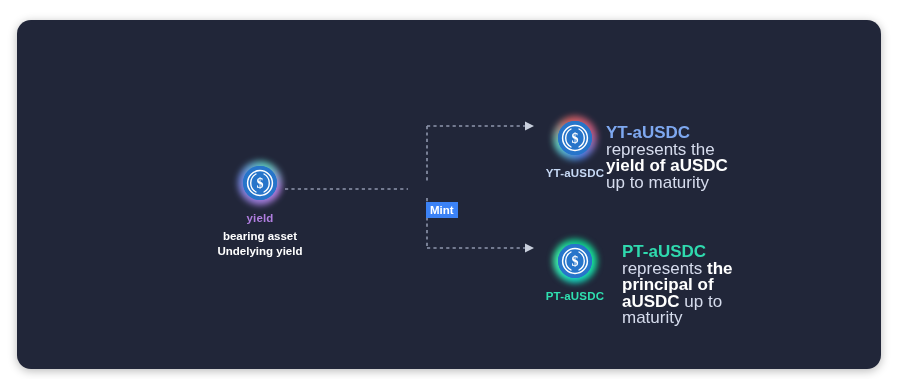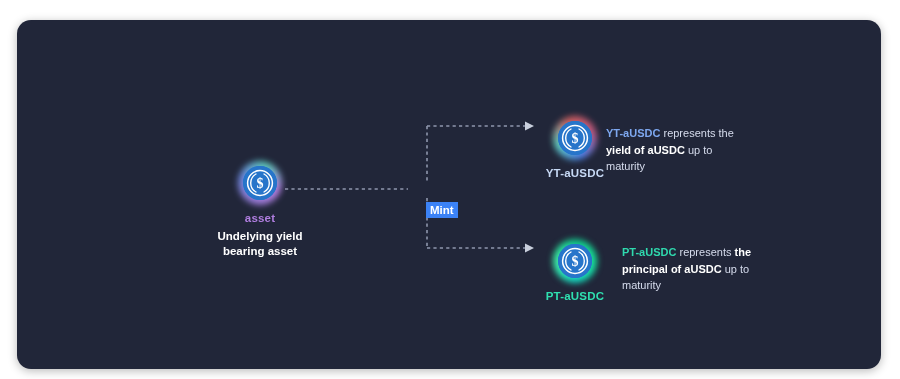--- a/index.html
+++ b/index.html
@@ -131,21 +131,21 @@
     color: #ffffff;
     background: #3b82f6;
     padding: 1px 4px;
     line-height: 14px;
   }
 
   
   .desc {
     position: absolute;
     width: 135px;
-    font-size: 11px;
+    font-size: 17px;
     line-height: 16.5px;
     color: #d6dced;
   }
   #desc-yt { left: 589px; top: 105px; }
   #desc-pt { left: 605px; top: 224px; }
 
   .desc .accent-yt { color: #7ea8f0; font-weight: bold; }
   .desc .accent-pt { color: #2fd9ae; font-weight: bold; }
   .desc .strong    { color: #ffffff; font-weight: bold; }
 </style>
@@ -184,24 +184,24 @@
         <span class="coin">
           <svg viewBox="0 0 34 34" xmlns="http://www.w3.org/2000/svg">
             <circle cx="17" cy="17" r="17" fill="#2775ca"></circle>
             <circle cx="17" cy="17" r="12.4" fill="none" stroke="#ffffff" stroke-width="1.5"></circle>
             <path d="M 13.0 8.0 A 10.3 10.3 0 0 0 13.0 26.0" fill="none" stroke="#ffffff" stroke-width="1.4" stroke-linecap="round"></path>
             <path d="M 21.0 8.0 A 10.3 10.3 0 0 1 21.0 26.0" fill="none" stroke="#ffffff" stroke-width="1.4" stroke-linecap="round"></path>
             <text x="17" y="22.4" text-anchor="middle" fill="#ffffff" font-family="Liberation Serif, serif" font-size="14" font-weight="bold">$</text>
           </svg>
         </span>
       </div>
-      <div class="ticker" id="ticker-ausdc">asset</div>
+      <div class="ticker" id="ticker-ausdc">yield</div>
       <div class="subtitle">
+        <div>bearing asset</div>
         <div>Undelying yield</div>
-        <div>bearing asset</div>
       </div>
     </div>
 
     <div class="node" id="node-yt">
       <div class="coin-wrap">
         <div class="glow glow-yt"></div>
         <span class="coin">
           <svg viewBox="0 0 34 34" xmlns="http://www.w3.org/2000/svg">
             <circle cx="17" cy="17" r="17" fill="#2775ca"></circle>
             <circle cx="17" cy="17" r="12.4" fill="none" stroke="#ffffff" stroke-width="1.5"></circle>

